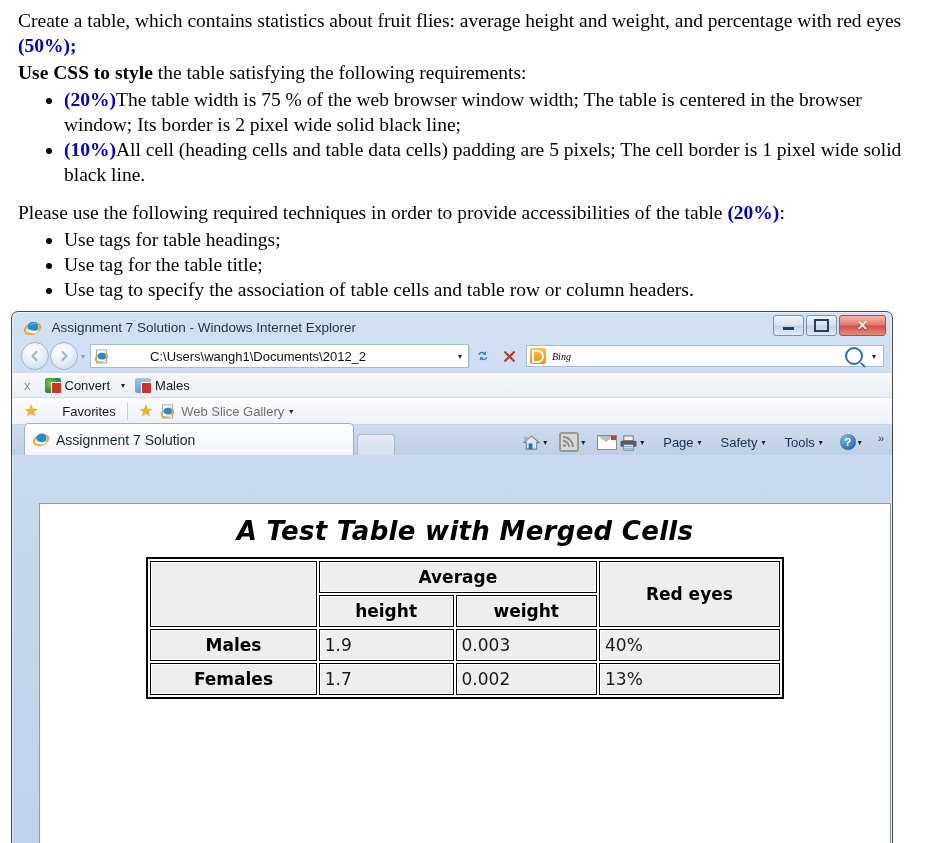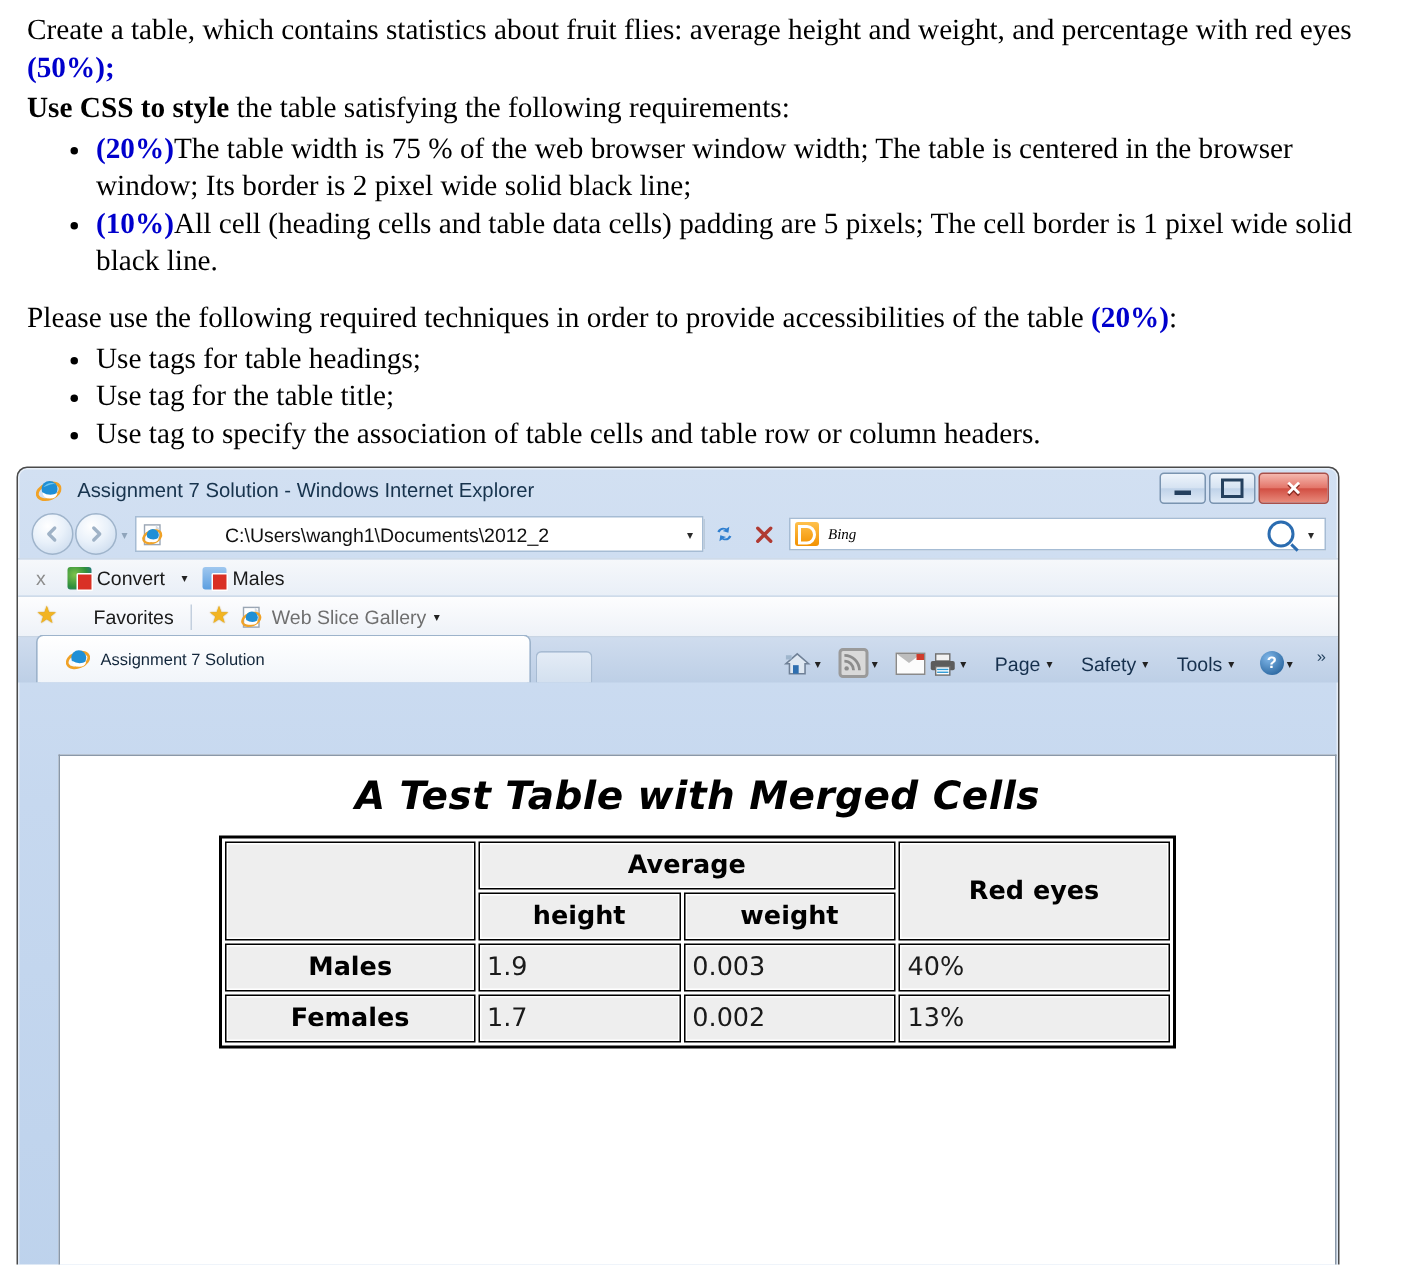--- a/index.html
+++ b/index.html
@@ -216,22 +216,22 @@
     box-sizing:border-box;
     position: relative;
   }
   .tab {
     width: 330px; height: 32px;
     background: linear-gradient(to bottom,#ffffff,#f1f5fa);
     border: 1px solid #9db3cb;
     border-bottom: none;
     border-radius: 5px 5px 0 0;
     display:flex;align-items:center;
-    padding-left: 19px;
-    font-size: 11px; color:#12263a;
+    padding-left: 8px;
+    font-size: 14px; color:#12263a;
     box-sizing:border-box;
   }
   .tab .ie-logo { margin-right: 6px; }
   .newtab {
     width: 36px; height: 20px;
     background: linear-gradient(to bottom,#e4ecf6,#d3e0ef);
     border:1px solid #a7bbd2;
     border-bottom:none;
     border-radius: 4px 4px 0 0;
     margin-left: 3px;

